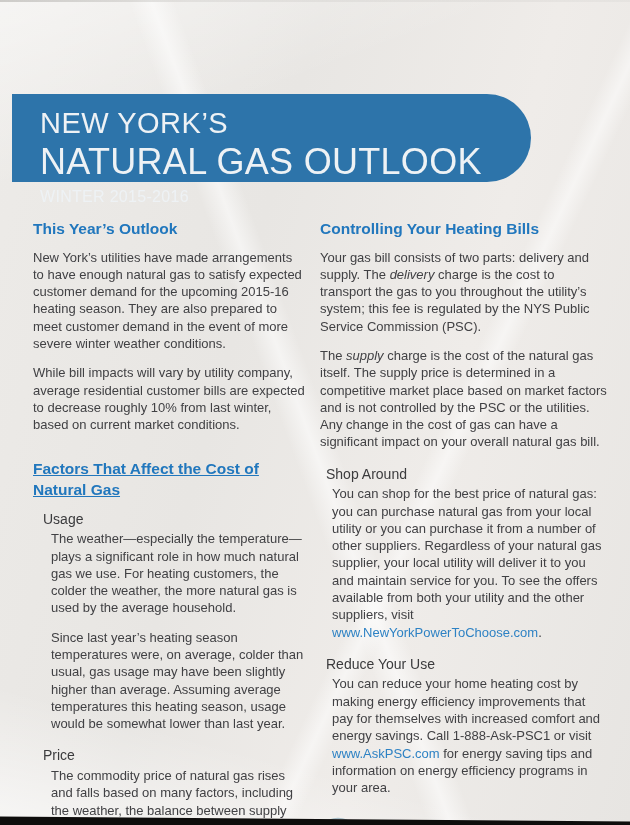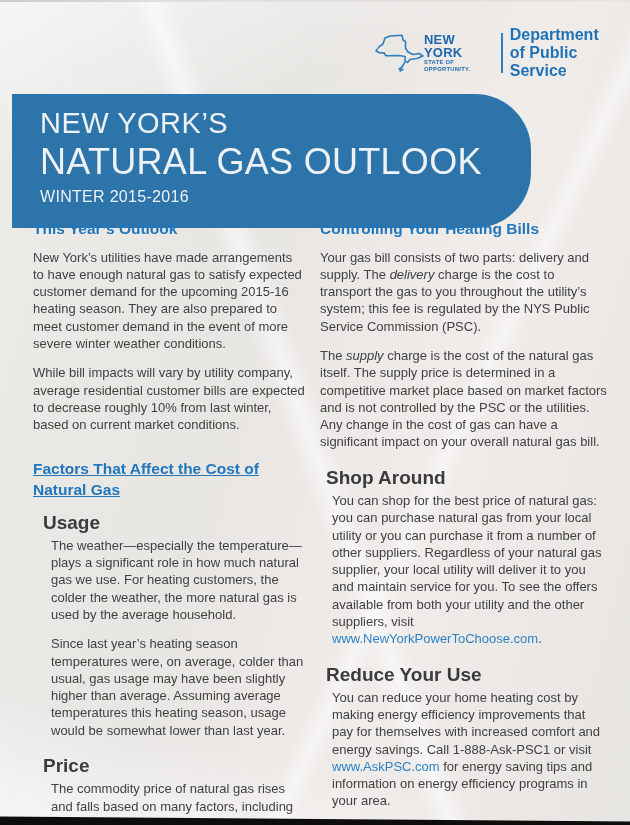--- a/index.html
+++ b/index.html
@@ -30,34 +30,34 @@
   .logo { position:absolute; top:26px; left:372px; display:flex; align-items:center; }
   .logo-state { flex:0 0 auto; margin-right:-6px; }
   .brand-block { display:flex; flex-direction:column; line-height:1; color:#1e66ae; }
   .brand-name { font-size:13px; font-weight:bold; letter-spacing:.2px; }
   .brand-sub  { font-size:5.8px; font-weight:bold; letter-spacing:.3px; margin-top:1.5px; }
   .logo-divider { width:2px; height:40px; background:#2e7fc2; margin:0 7px 0 9px; }
   .dept-block { color:#1f72b8; font-weight:bold; font-size:16px; line-height:1.12; }
 
   
   .banner {
-    position:absolute; left:12px; top:94px; width:519px; height:134px;
+    position:absolute; left:12px; top:94px; width:519px; height:88px;
     background:#2d74aa; border-radius:0 56px 56px 0;
     color:#eef2f5; padding:13px 0 0 28px;
   }
   .banner-line1 { font-size:29px; font-weight:400; letter-spacing:.5px; }
   .banner-line2 { font-size:36px; font-weight:400; letter-spacing:.3px; margin-top:1px; white-space:nowrap; }
   .banner-line3 { font-size:16px; font-weight:400; margin-top:5px; letter-spacing:.3px; }
 
   
   .col { position:absolute; top:219px; font-size:13px; color:#414144; line-height:1.33; }
   .col-left  { left:33px;  width:273px; }
   .col-right { left:320px; width:289px; }
   .section-heading { color:#2177bd; font-size:15.5px; font-weight:bold; margin-bottom:9px; }
-  .sub-heading { color:#3b3b3d; font-size:19px; font-weight:bold; margin-bottom:2px; }
+  .sub-heading { color:#3b3b3d; font-size:14px; font-weight:normal; margin-bottom:2px; }
   .col p { margin-bottom:12px; }
   .indent-1 { padding-left:10px; }
   .indent-2 { padding-left:18px; }
   .r-indent-1 { padding-left:6px; }
   .r-indent-2 { padding-left:12px; }
   .gap-top { margin-top:26px;text-decoration:underline; }
   .gap-top-sm { margin-top:14px; }
   .link { color:#2e82c4; cursor:pointer; }
   .it { font-style:italic; }
 
@@ -68,38 +68,20 @@
     display:block; color:#2177bd; font-size:15.5px; font-weight:bold;
     border-bottom:2.5px solid #4b4a49; padding-bottom:3px; margin-bottom:5px;
   }
 </style>
 </head>
 <body>
 
 <div class="page">
   <div class="top-edge"></div>
 
-  <div class="logo">
-    <span class="logo-state">
-      <svg width="58" height="44" viewBox="0 0 58 44">
-        <path d="M4 22 C6 18 9 16 11 15 L13 9 L18 7 L30 6.2 L31 11 L33.5 12.5 L33.5 19 L36 23 L41 25.5 L47 24.5 L51 27 L45 29.5 L38 30.5 L35.5 33.5 L33 31.5 L33 27.5 L27 26.5 L14 26.7 L12 23.8 L8 24 Z
-                 M33 33 L30 38 L27 40 L31 40.5 L28 42" fill="none" stroke="#2e7fc2" stroke-width="1.6" stroke-linejoin="round" stroke-linecap="round"></path>
-      </svg>
-    </span>
-    <span class="brand-block">
-      <span class="brand-name">NEW YORK</span>
-      <span class="brand-sub">STATE OF</span>
-      <span class="brand-sub">OPPORTUNITY.</span>
-    </span>
-    <span class="logo-divider"></span>
-    <span class="dept-block">
-      <div>Department</div>
-      <div>of Public Service</div>
-    </span>
-  </div>
 
   <div class="banner">
     <div class="banner-line1">NEW YORK’S</div>
     <div class="banner-line2">NATURAL GAS OUTLOOK</div>
     <div class="banner-line3">WINTER 2015-2016</div>
   </div>
 
   <div class="col col-left">
     <div class="section-heading">This Year’s Outlook</div>
     <p>New York’s utilities have made arrangements to have enough natural gas to satisfy expected customer demand for the upcoming 2015-16 heating season. They are also prepared to meet customer demand in the event of more severe winter weather conditions.</p>

